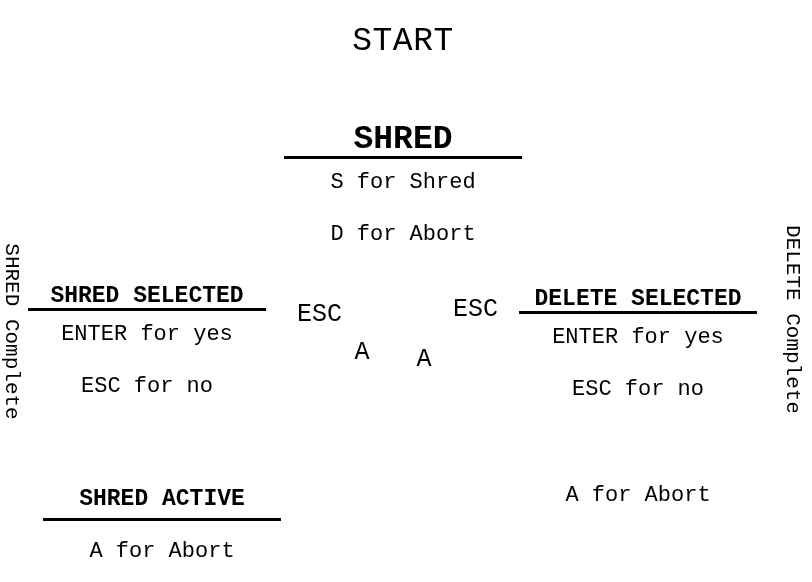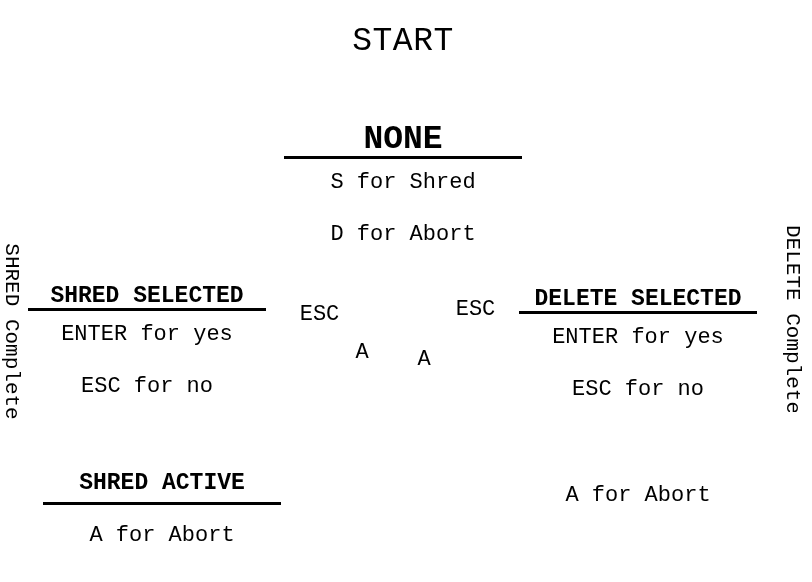--- a/index.html
+++ b/index.html
@@ -74,21 +74,21 @@
 
   
   .title-lg { font-size: 33px; }
   .title-md { font-size: 23px; }
 
   
   .edge-label {
     position: absolute;
     background: #ffffff;
     color: #000000;
-    font-size: 22px;
+    font-size: 25px;
     line-height: 1.15;
     display: flex;
     align-items: center;
     justify-content: center;
     box-sizing: border-box;
     white-space: nowrap;
   }
 
   
   .side-label {
@@ -115,21 +115,21 @@
 <body>
 
 <div id="canvas">
 
   <div class="start-node" style="left:313px; top:7px; width:180px; height:68px;">
     <span class="start-label">START</span>
   </div>
 
   <div class="state-box" style="left:284px; top:123px; width:238px; height:118px;">
     <div class="state-title-wrap" style="height:40px;">
-      <span class="state-title title-lg">NONE</span>
+      <span class="state-title title-lg">SHRED</span>
     </div>
     <div class="state-body">
       <span class="state-line">S for Shred</span>
       <span class="state-line">D for Abort</span>
     </div>
   </div>
 
   <div class="state-box" style="left:28px; top:285px; width:238px; height:115px;">
     <div class="state-title-wrap" style="height:40px;">
       <span class="state-title title-md">SHRED SELECTED</span>
@@ -144,21 +144,21 @@
     <div class="state-title-wrap" style="height:40px;">
       <span class="state-title title-md">DELETE SELECTED</span>
     </div>
     <div class="state-body">
       <span class="state-line">ENTER for yes</span>
       <span class="state-line">ESC for no</span>
     </div>
   </div>
 
   <div class="state-box" style="left:43px; top:465px; width:238px; height:120px;">
-    <div class="state-title-wrap" style="height:40px;">
+    <div class="state-title-wrap" style="height:40px;margin-top:16px;">
       <span class="state-title title-md">SHRED ACTIVE</span>
     </div>
     <div class="state-body" style="padding-top:17px;">
       <span class="state-line">A for Abort</span>
     </div>
   </div>
 
   <div class="state-box" style="left:519px; top:465px; width:238px; height:120px;">
     <div class="state-body" style="padding-top:17px;">
       <span class="state-line">A for Abort</span>

